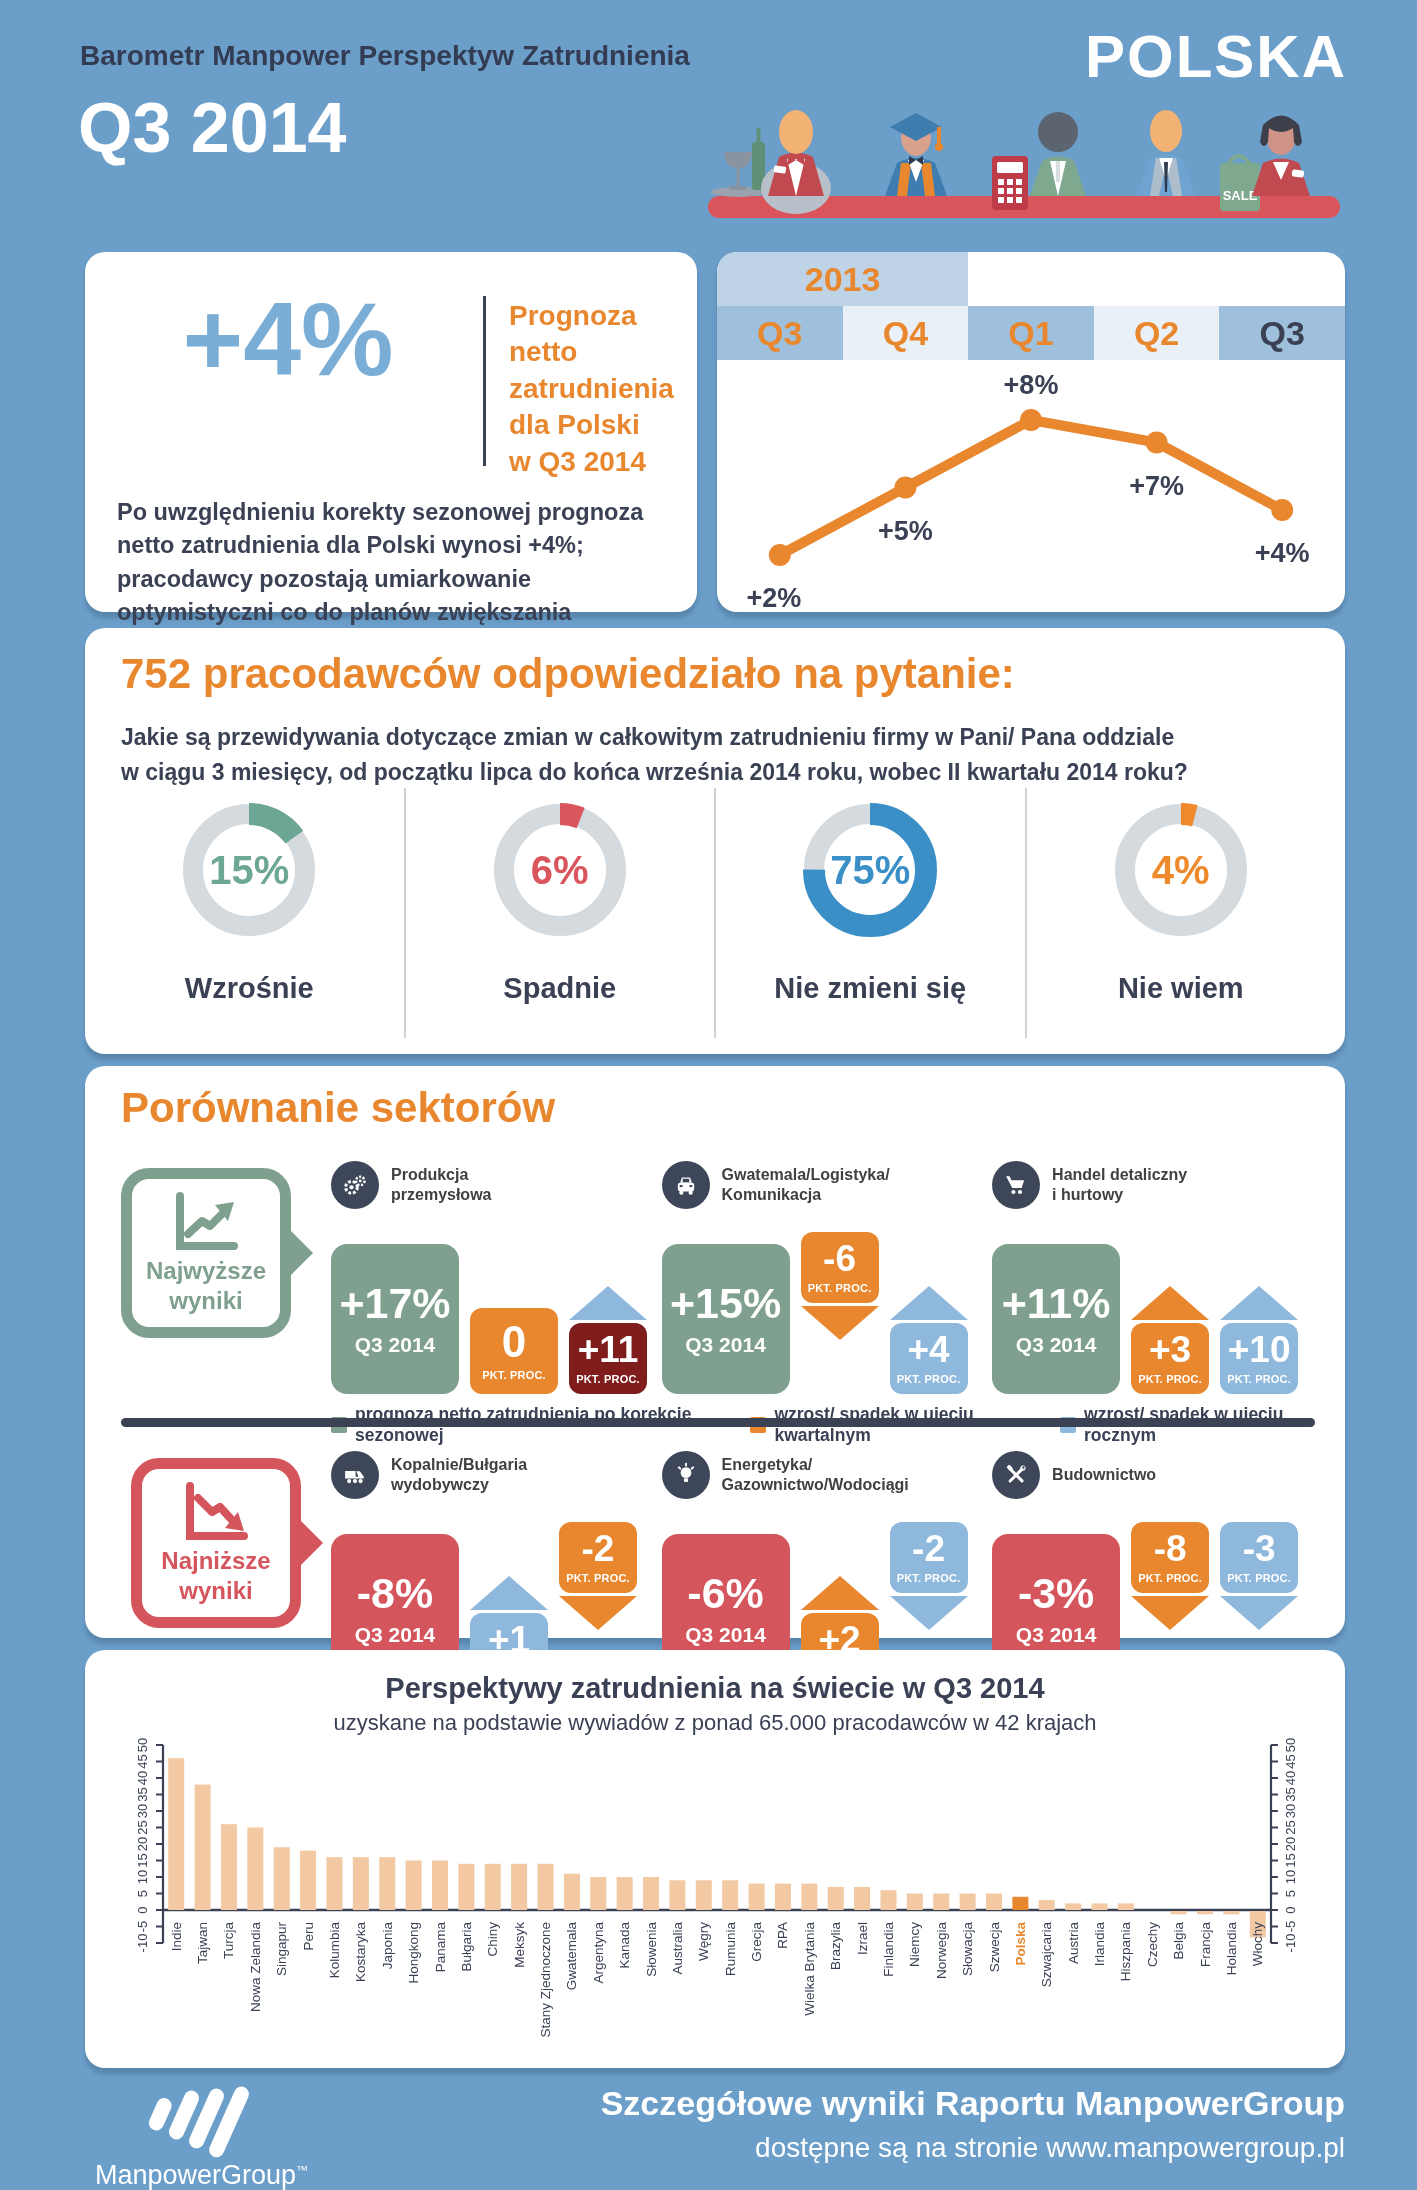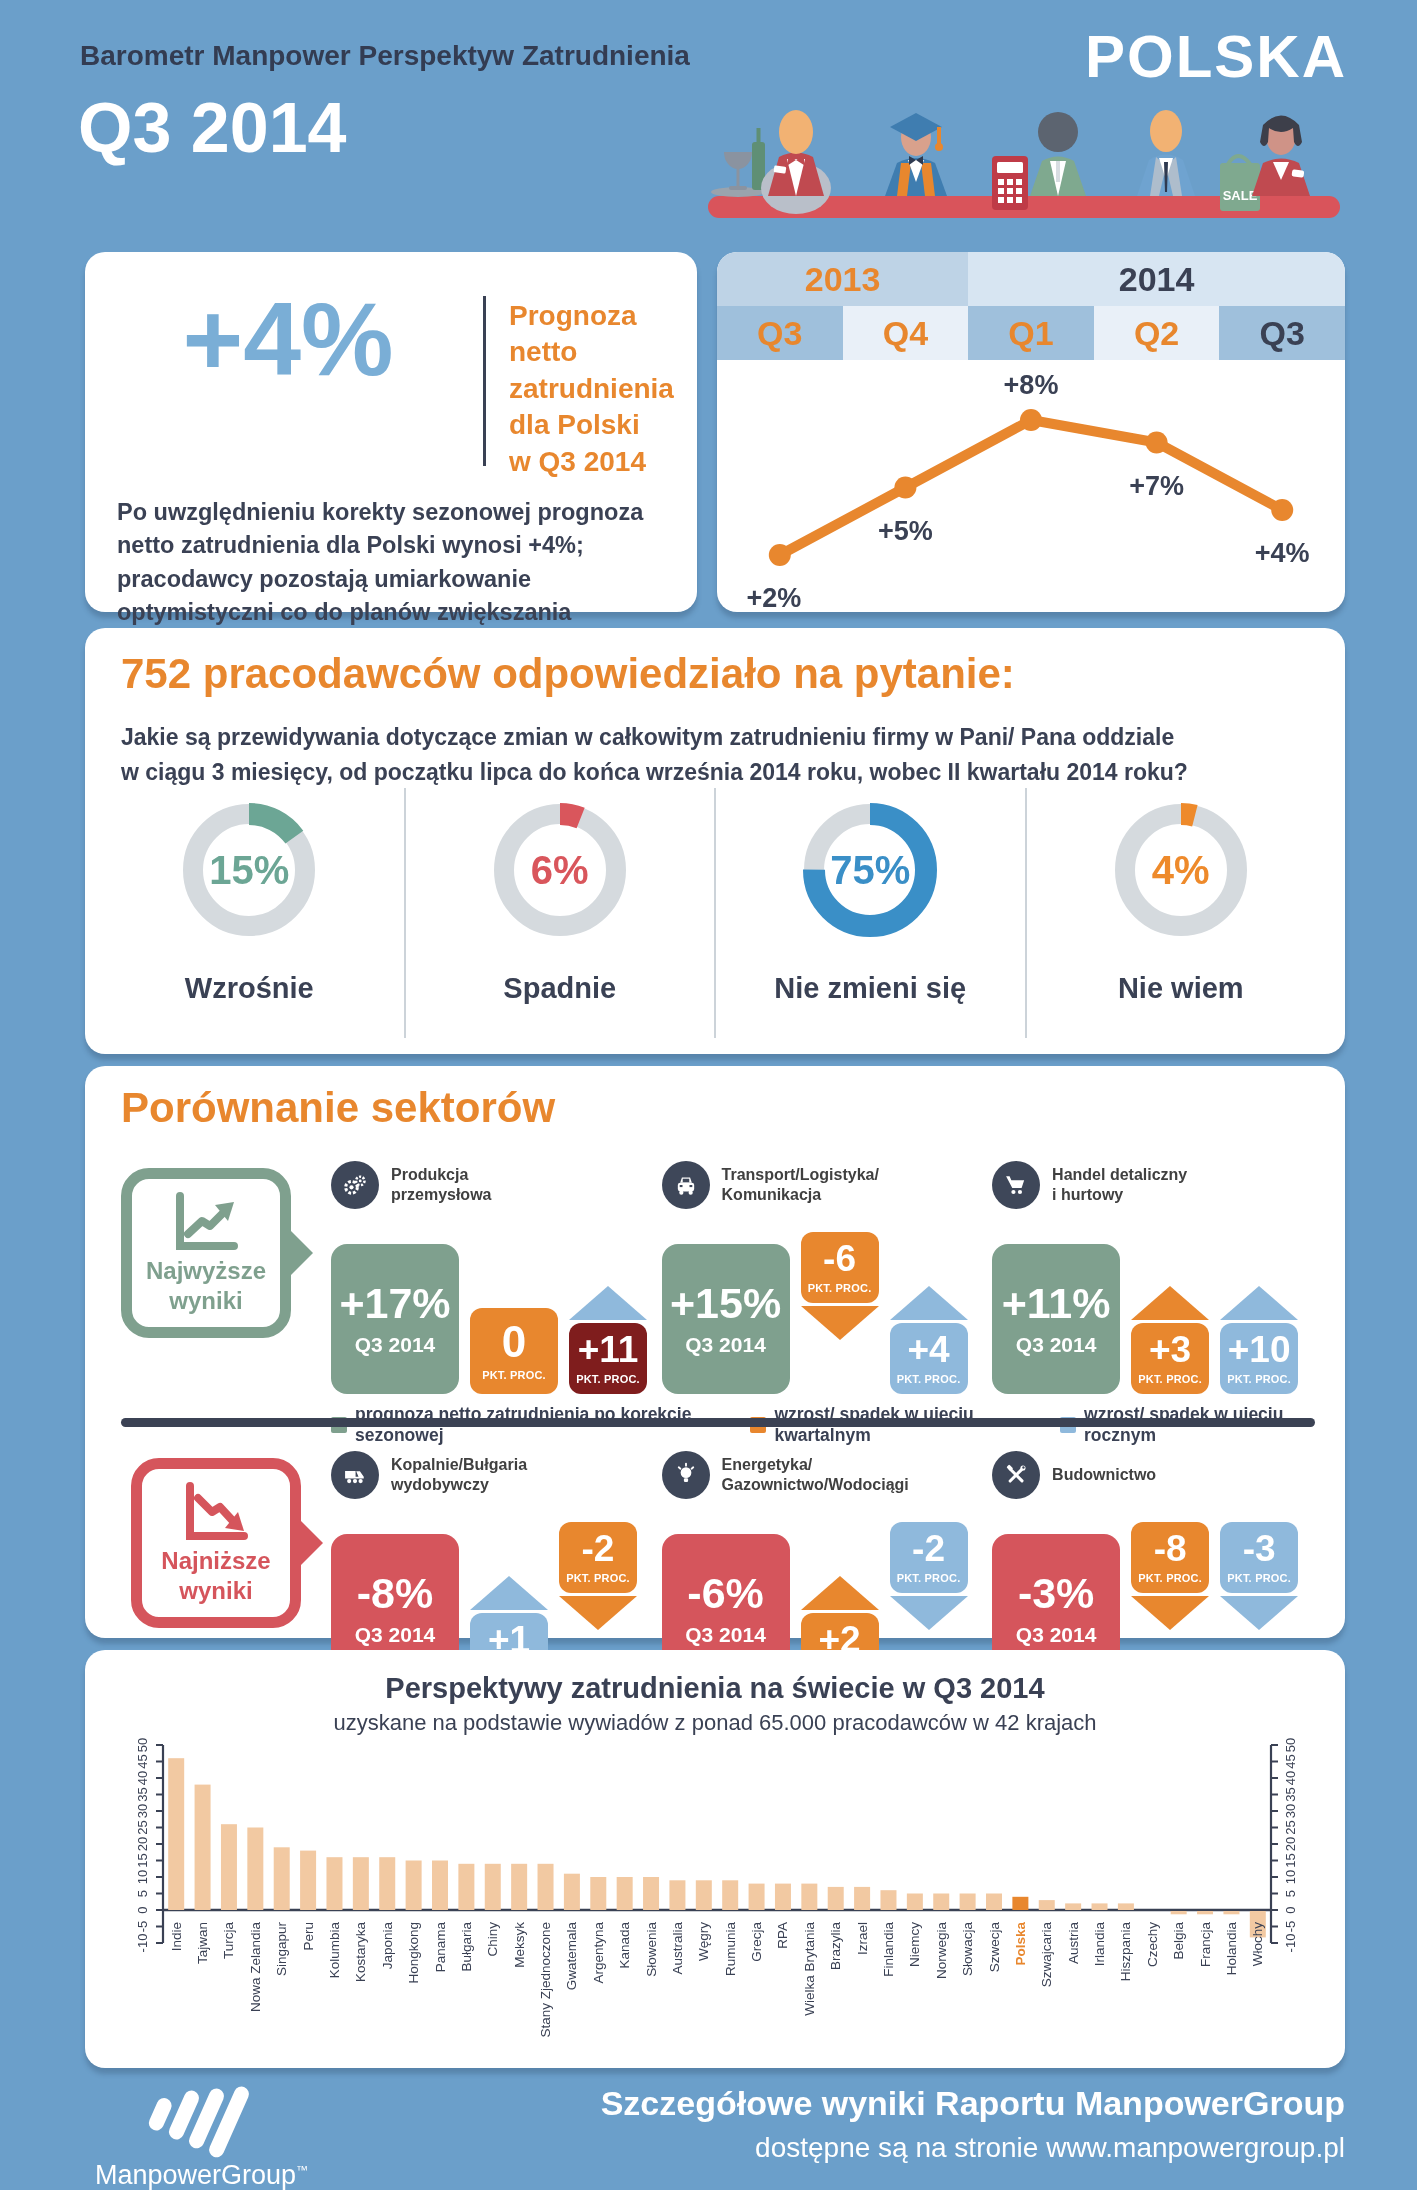--- a/index.html
+++ b/index.html
@@ -185,21 +185,20 @@
       <div>zatrudnienia</div>
       <div>dla Polski</div>
       <div>w Q3 2014</div>
     </div>
   <div class="fc-desc">Po uwzględnieniu korekty sezonowej prognoza netto zatrudnienia dla Polski wynosi +4%; pracodawcy pozostają umiarkowanie optymistyczni co do planów zwiększania zatrudnienia w najbliższych trzech miesiącach.</div>
 </div>
 
 <div id="trend-card" class="card">
   <div class="trend-head">
     <div class="yr-2013">2013</div>
-    <div class="yr-2014">2014</div>
   </div>
   <div class="trend-head" id="trend-quarters">
       <div class="q-dark">Q3</div>
       <div class="q-light">Q4</div>
       <div class="q-dark">Q1</div>
       <div class="q-light">Q2</div>
       <div class="q-cur">Q3</div>
     </div>
   <svg id="trend-svg" width="628" height="252" viewBox="0 0 628 252">
       <polyline points="62.8,195 188.39999999999998,127.5 314,60 439.59999999999997,82.5 565.1999999999999,150" fill="none" stroke="#e8872e" stroke-width="10" stroke-linejoin="round" stroke-linecap="round"></polyline>
@@ -315,21 +314,21 @@
                   <rect x="5" y="10" width="14" height="7.5" rx="2" fill="#ffffff"></rect>
                   <path d="M7 10 L8.5 5.5 H15.5 L17 10 Z" fill="#ffffff"></path>
                   <rect x="9.2" y="6.6" width="5.6" height="3" fill="#3e4759"></rect>
                   <circle cx="8" cy="18.6" r="1.8" fill="#ffffff"></circle>
                   <circle cx="16" cy="18.6" r="1.8" fill="#ffffff"></circle>
                   <rect x="6.6" y="12" width="2.4" height="1.8" fill="#3e4759"></rect>
                   <rect x="15" y="12" width="2.4" height="1.8" fill="#3e4759"></rect>
                 </svg>
               </div>
               <div class="sector-name">
-                <div>Transport/Logistyka/</div>
+                <div>Gwatemala/Logistyka/</div>
                 <div>Komunikacja</div>
               </div>
             </div>
             <div class="badges">
               <div class="badge-main" style="background: rgb(127, 160, 142);">
                 <div class="v">+15%</div>
                 <div class="s">Q3 2014</div>
               </div>
               <div class="sbadge down">
                 <div class="box" style="background: rgb(232, 135, 46);">

